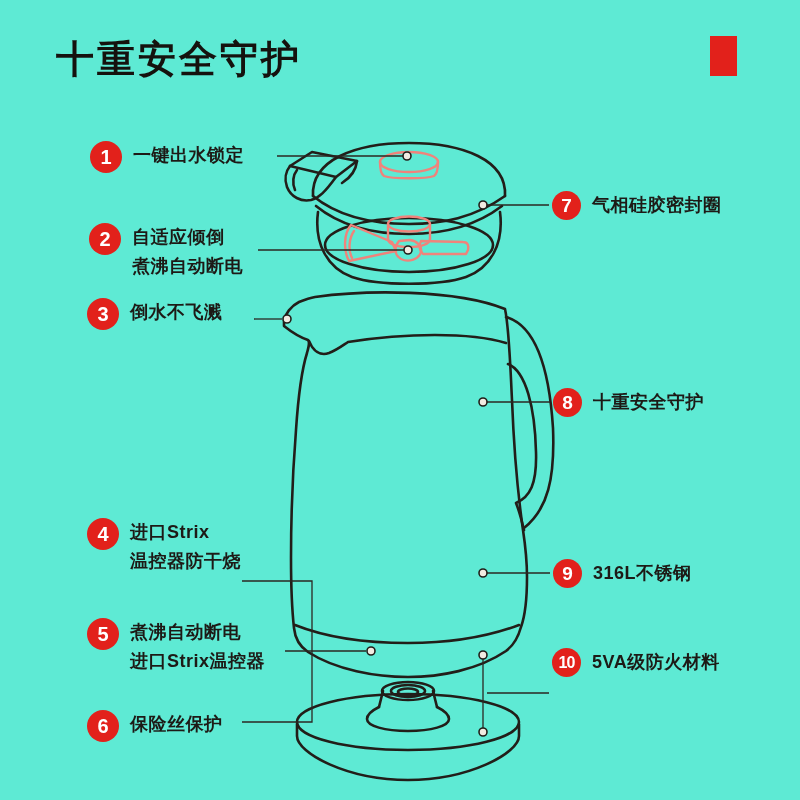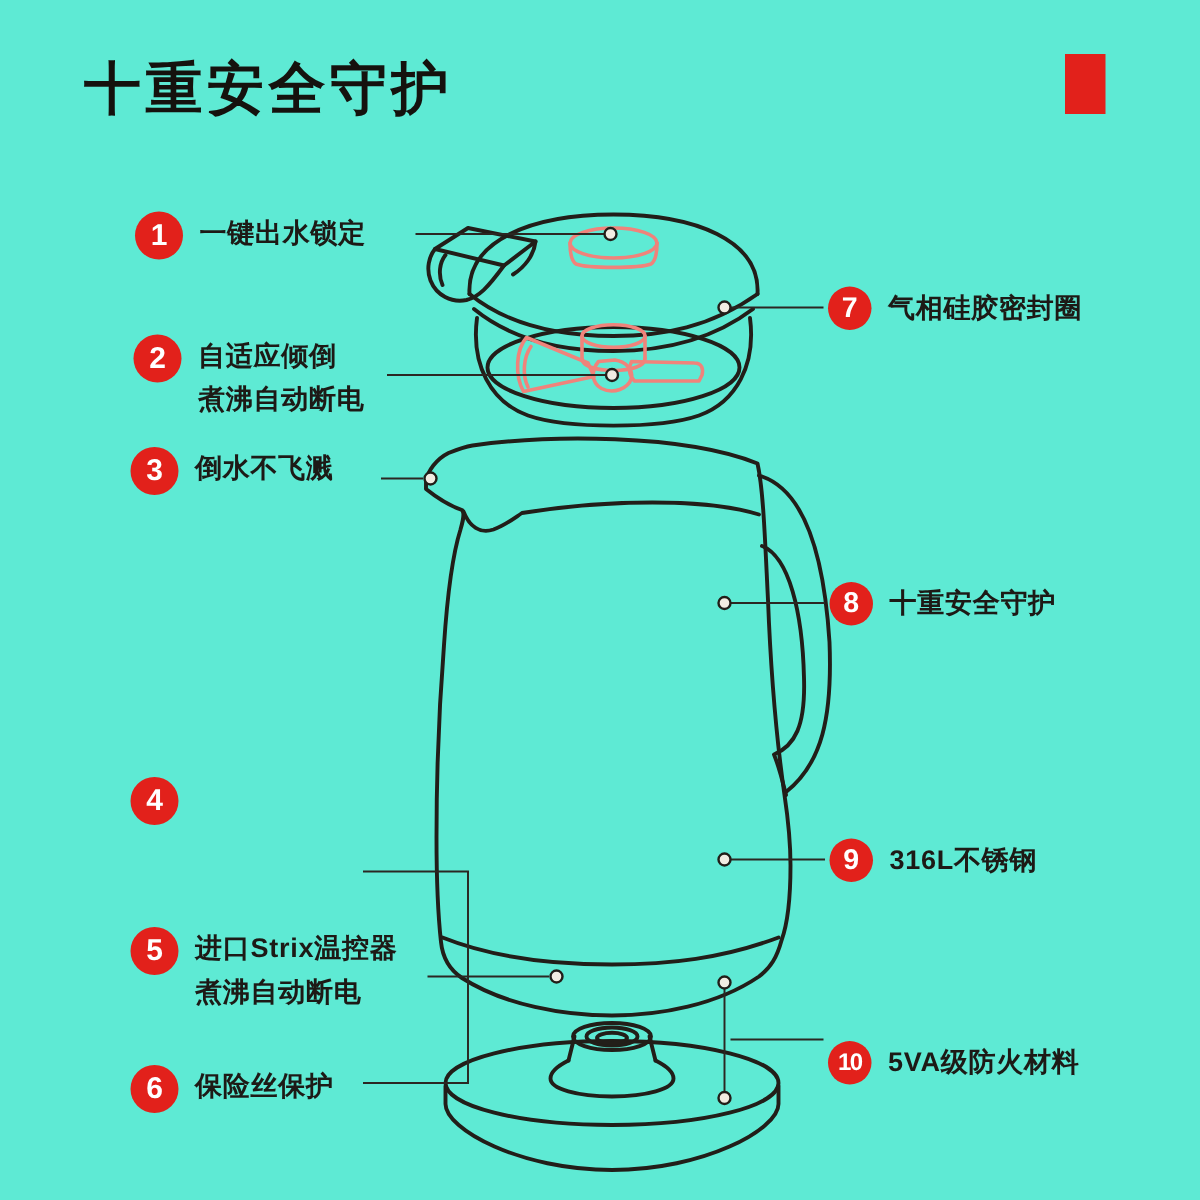--- a/index.html
+++ b/index.html
@@ -35,21 +35,21 @@
   
   .c1{left:90px;top:141px;}
   .c2{left:89px;top:223px;}
   .c3{left:87px;top:298px;}
   .c4{left:87px;top:518px;}
   .c5{left:87px;top:618px;}
   .c6{left:87px;top:710px;}
   .c7{left:552px;top:191px;}
   .c8{left:553px;top:388px;}
   .c9{left:553px;top:559px;}
-  .c10{left:552px;top:694px;}
+  .c10{left:552px;top:648px;}
 </style>
 </head>
 <body>
 
 <div id="stage">
 
   <div class="page-title">十重安全守护</div>
   <div class="accent-block"></div>
 
   <svg class="art" width="800" height="800" viewBox="0 0 800 800">
@@ -174,28 +174,32 @@
         <span>3</span>
       </div>
     <div class="lines">
         <span>倒水不飞溅</span>
       </div>
   </div>
   <div class="callout side-left c4">
     <div class="badge">
         <span>4</span>
       </div>
+    <div class="lines">
+        <span>进口Strix</span>
+        <span>温控器防干烧</span>
+      </div>
   </div>
   <div class="callout side-left c5">
     <div class="badge">
         <span>5</span>
       </div>
     <div class="lines">
+        <span>煮沸自动断电</span>
         <span>进口Strix温控器</span>
-        <span>煮沸自动断电</span>
       </div>
   </div>
   <div class="callout side-left c6">
     <div class="badge">
         <span>6</span>
       </div>
     <div class="lines">
         <span>保险丝保护</span>
       </div>
   </div>

